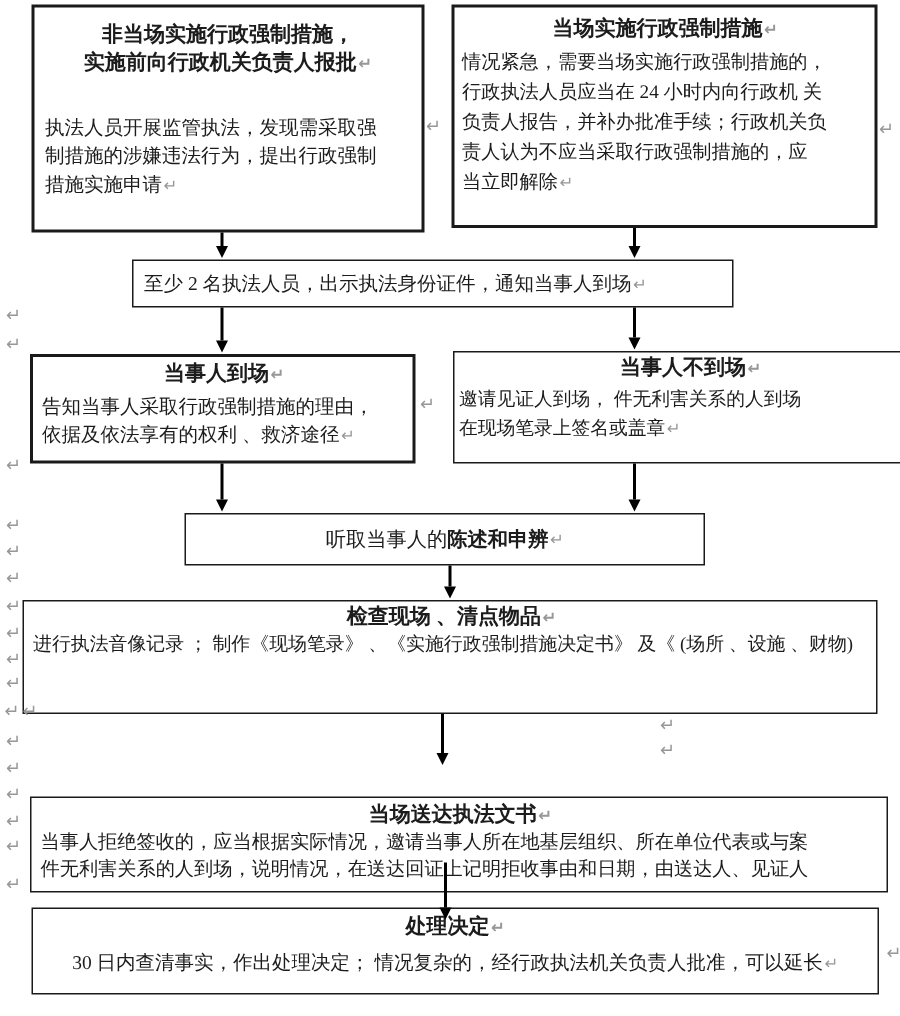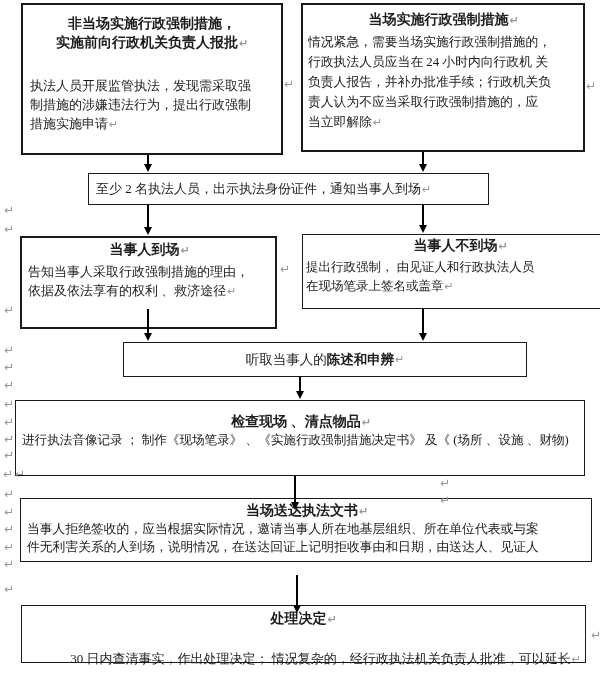--- a/index.html
+++ b/index.html
@@ -30,41 +30,41 @@
   .b-offsite .title { line-height:19px; }
   .b-offsite .body { margin-top:23px; padding-left:2px; }
   .b-offsite .bline { line-height:19px; }
 
   .b-onsite { left:301px; top:3px; width:284px; height:149px; padding:6px 4px 0 5px; }
   .b-onsite .body { margin-top:2px; }
   .b-onsite .bline { line-height:20px; font-size:12.8px; }
 
   .b-notify { left:88px; top:173px; width:401px; height:32px; display:flex; align-items:center; padding-left:7px; }
 
-  .b-present { left:20px; top:236px; width:257px; height:93px; padding:3px 4px 0 6px; }
+  .b-present { left:20px; top:236px; width:257px; height:73px; padding:3px 4px 0 6px; }
   .b-present .body { margin-top:2px; }
 
   .b-absent { left:302px; top:234px; width:316px; height:75px; padding:2px 2px 0 3px; }
   .b-absent .body { margin-top:2px; }
   .b-absent .bline { font-size:12.5px; }
 
-  .b-listen { left:123px; top:342px; width:404px; height:35px; display:flex; align-items:center; justify-content:center; font-size:13.5px; white-space:pre; }
+  .b-listen { left:123px; top:342px; width:347px; height:35px; display:flex; align-items:center; justify-content:center; font-size:13.5px; white-space:pre; }
   .b-listen .seg-bold { font-weight:bold; }
 
-  .b-inspect { left:15px; top:400px; width:570px; height:76px; padding:12px 4px 0 6px; }
+  .b-inspect { left:15px; top:400px; width:570px; height:76px; padding:2px 4px 0 6px; }
   .b-inspect .title { line-height:17px; }
   .b-inspect .bline { font-size:12.6px; line-height:18px; }
 
-  .b-deliver { left:20px; top:498px; width:572px; height:64px; padding:3px 4px 0 6px; }
+  .b-deliver { left:20px; top:531px; width:572px; height:64px; padding:3px 4px 0 6px; }
   .b-deliver .title { line-height:17px; }
   .b-deliver .bline { font-size:12.8px; line-height:18px; }
 
   .b-decision { left:21px; top:605px; width:565px; height:58px; padding:4px 4px 12px 4px; }
   .b-decision .title { line-height:18px; }
-  .b-decision .body { margin-top:20px; text-align:right; }
+  .b-decision .body { margin-top:4px; text-align:center; }
 </style>
 </head>
 <body>
 
 <div class="canvas">
 
   <div class="box thick b-offsite">
     <div class="title"><span>非当场实施行政强制措施，</span></div>
     <div class="title"><span>实施前向行政机关负责人报批</span><span class="rmk">↵</span></div>
     <div class="body">
@@ -93,21 +93,21 @@
     <div class="title"><span>当事人到场</span><span class="rmk">↵</span></div>
     <div class="body">
       <div class="bline"><span>告知当事人采取行政强制措施的理由，</span></div>
       <div class="bline"><span>依据及依法享有的权利 、救济途径</span><span class="rmk">↵</span></div>
     </div>
   </div>
 
   <div class="box b-absent">
     <div class="title"><span>当事人不到场</span><span class="rmk">↵</span></div>
     <div class="body">
-      <div class="bline"><span>提出行政强制， 由见证人和行政执法人员</span></div>
+      <div class="bline"><span>邀请见证人到场， 件无利害关系的人到场</span></div>
       <div class="bline"><span>在现场笔录上签名或盖章</span><span class="rmk">↵</span></div>
     </div>
   </div>
 
   <div class="box b-listen">
     <span class="seg-normal">听取当事人的</span><span class="seg-bold">陈述和申辨</span><span class="rmk">↵</span>
   </div>
 
   <div class="box b-inspect">
     <div class="title"><span>检查现场 、清点物品</span><span class="rmk">↵</span></div>

